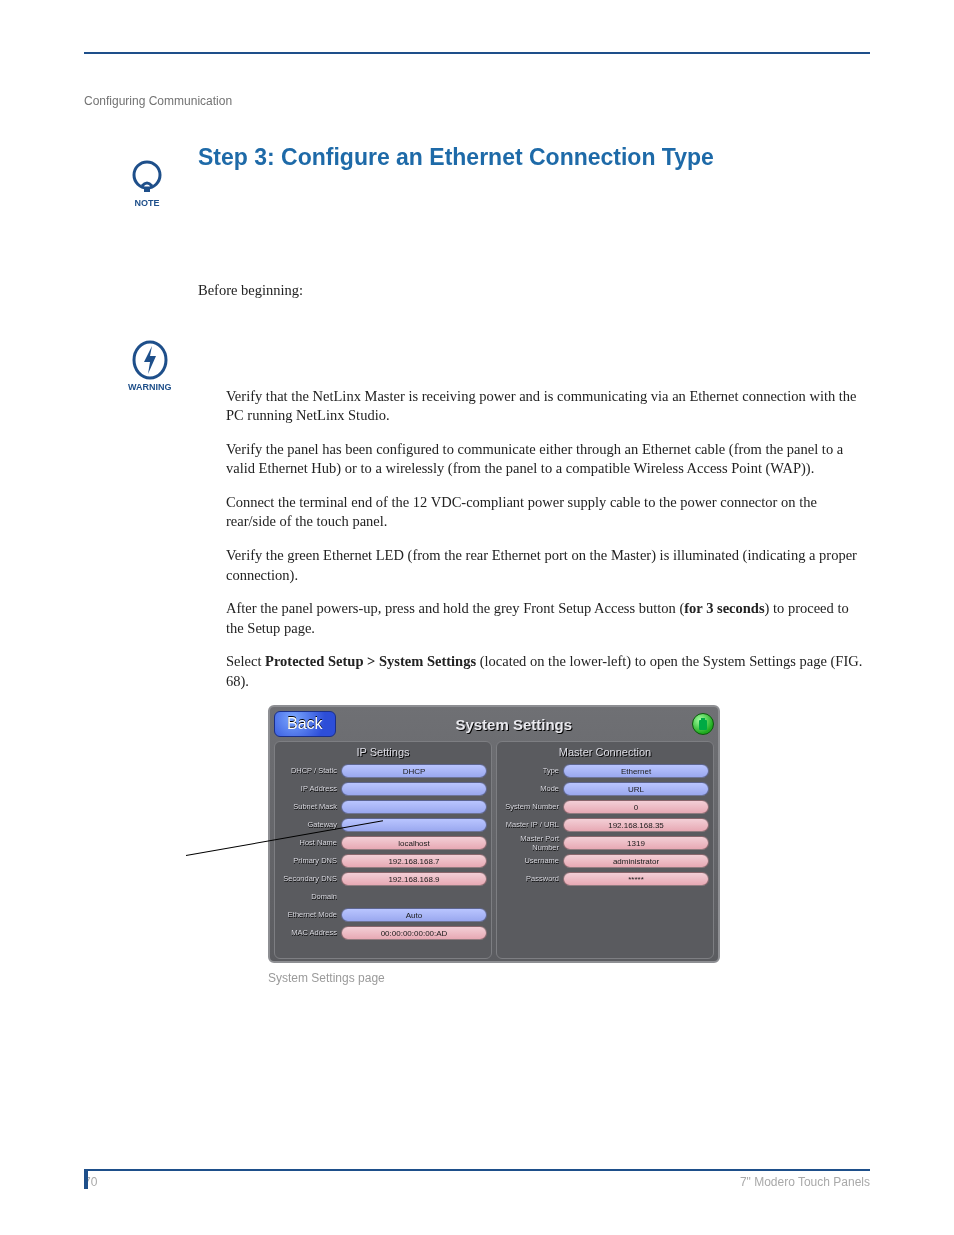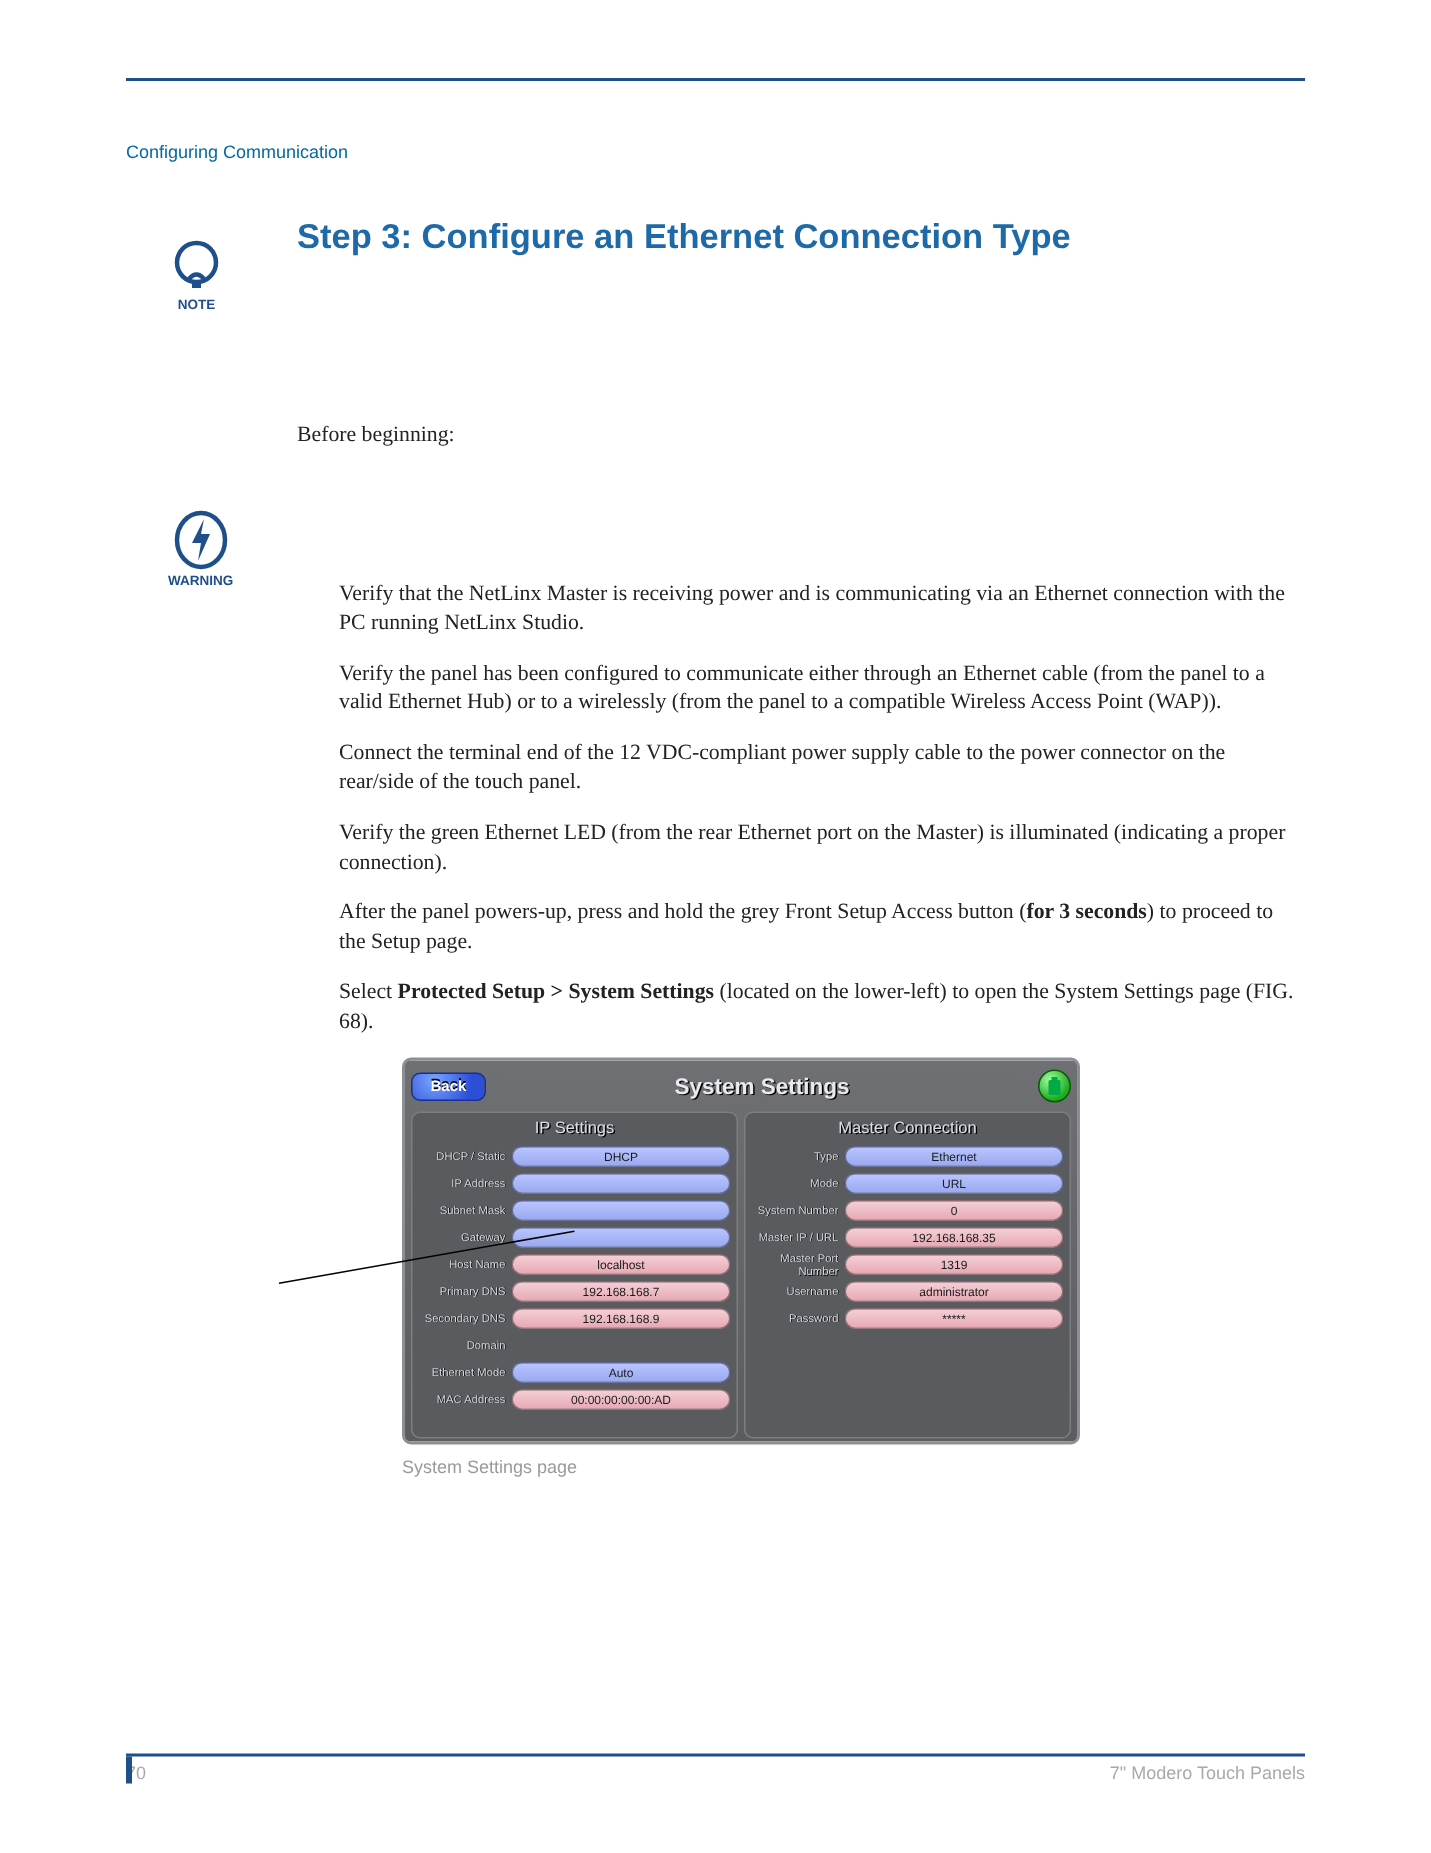--- a/index.html
+++ b/index.html
@@ -15,38 +15,38 @@
     padding: 52px 84px 0 84px;
   }
   .hr {
     border: none;
     border-top: 2px solid #1e4f8a;
     margin-bottom: 6px;
   }
   .running-head {
     font-family: "Helvetica Neue", Arial, sans-serif;
     font-size: 12px;
-    color: #0369a1;
+    color: #737373;
     margin-bottom: 36px;
     margin-top: 40px;
   }
   .content-col {
     margin-left: 114px;   
     margin-right: 0;
   }
   h2.step {
     font-family: "Helvetica Neue", Arial, sans-serif;
     font-weight: 600;
     color: #1e6aa8;
     font-size: 23px;
     margin-bottom: 36px;
   }
   .icon-note, .icon-warning {
     position: absolute;
-    left: 112px;
+    left: 128px;
     text-align: center;
     font-family: Arial, sans-serif;
     font-size: 9px;
     font-weight: bold;
     color: #1e4f8a;
   }
   .icon-note { top: 158px; }
   .icon-warning { top: 340px; }
   .icon-note svg, .icon-warning svg { display:block; margin:0 auto 2px auto; }
   p.body, .body-block p {
@@ -75,21 +75,21 @@
     position: relative;
     color: #e8e8ea;
   }
   .sys-top {
     display:flex; align-items:center; height:26px; margin-bottom:4px;
   }
   .back-btn {
     background: radial-gradient(circle at 30% 25%, #7aa6ff, #2d4ed8 70%);
     border:1px solid #1a2f88;
     border-radius:6px;
-    color:#fff; font-size:10px; font-weight:bold;
+    color:#fff; font-size:16px; font-weight:normal;
     padding:3px 12px;
     text-shadow:0 -1px 0 #000;
   }
   .sys-title {
     flex:1; text-align:center; font-size:15px; font-weight:bold;
     color:#e9e9ee; text-shadow:1px 1px 0 #000;
   }
   .bat {
     width:22px;height:22px;border-radius:50%;
     background: radial-gradient(circle at 35% 30%, #9fff9f, #1faa1f 70%);

